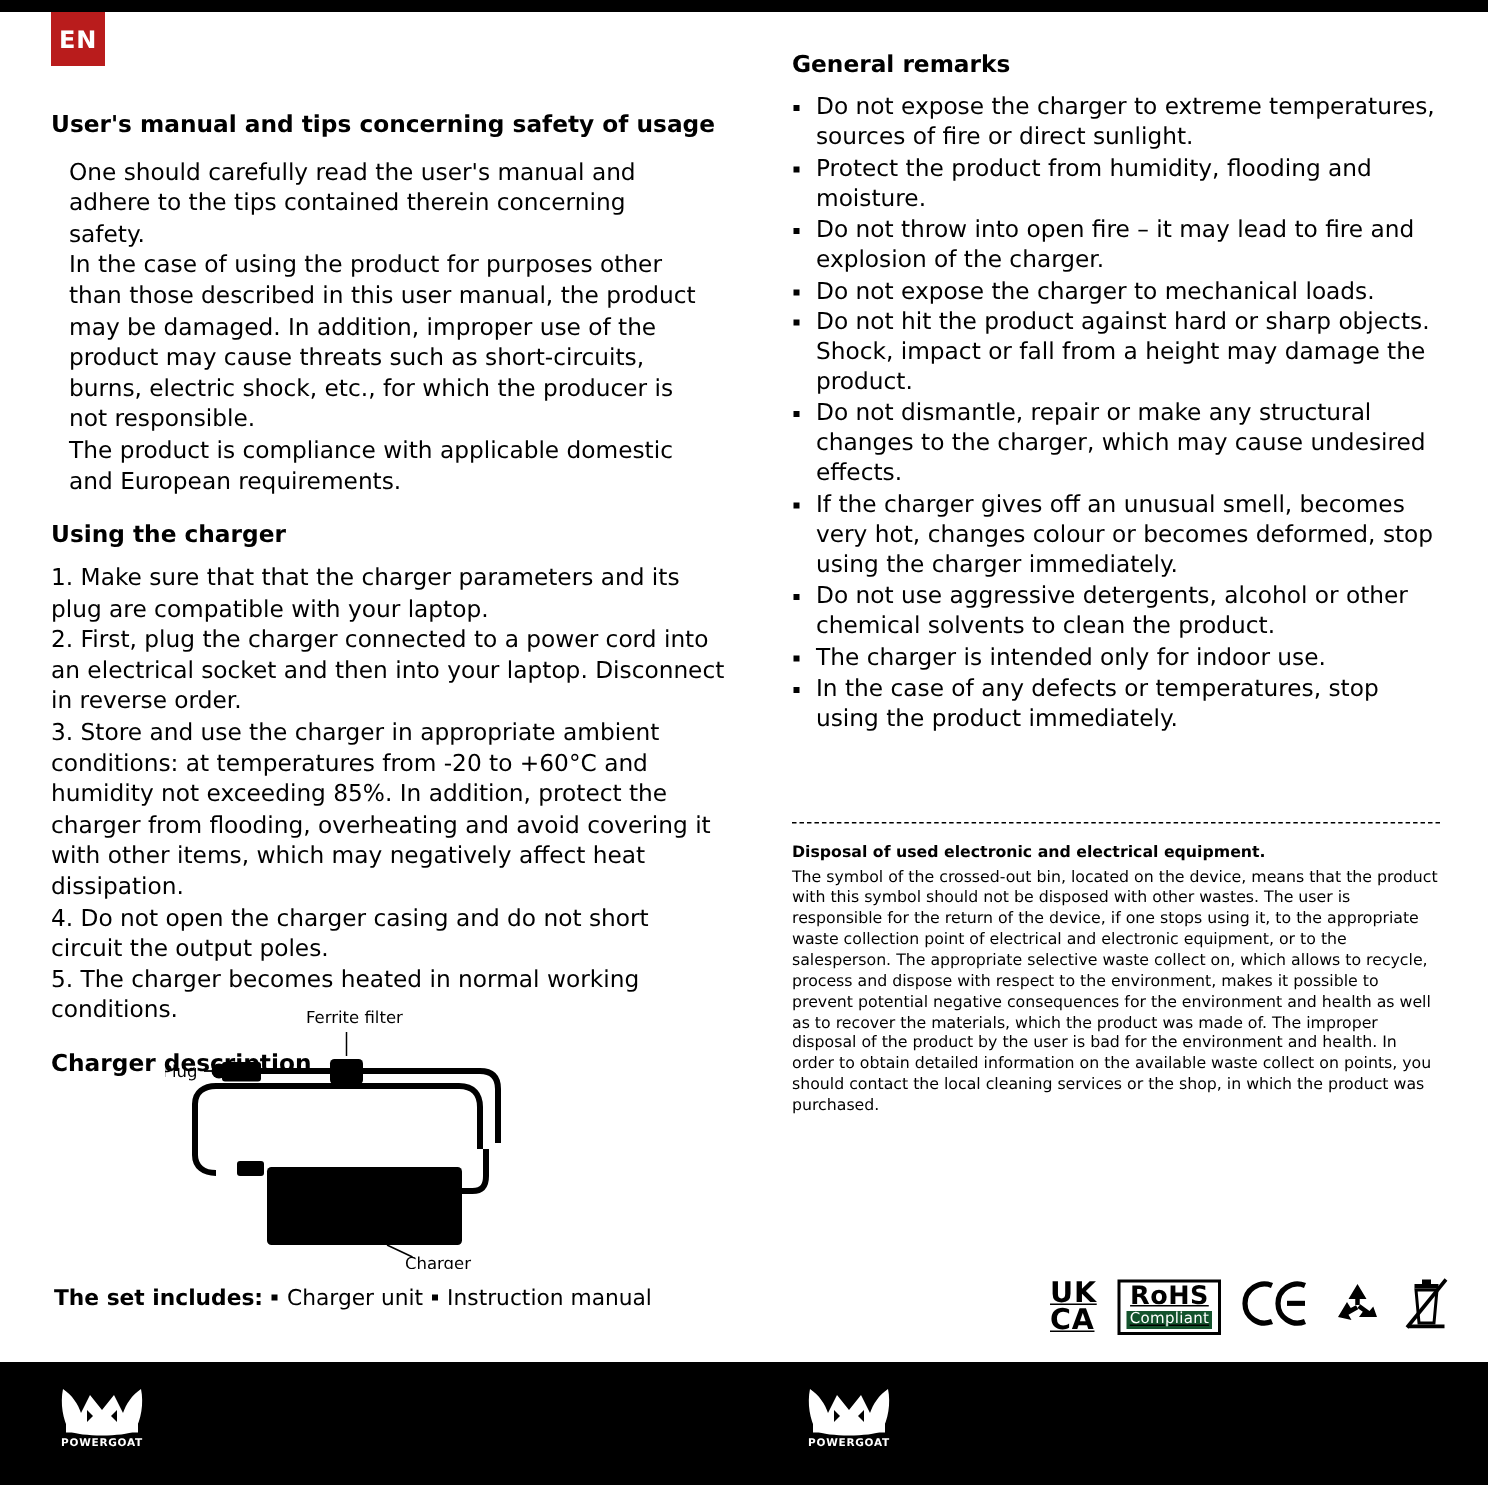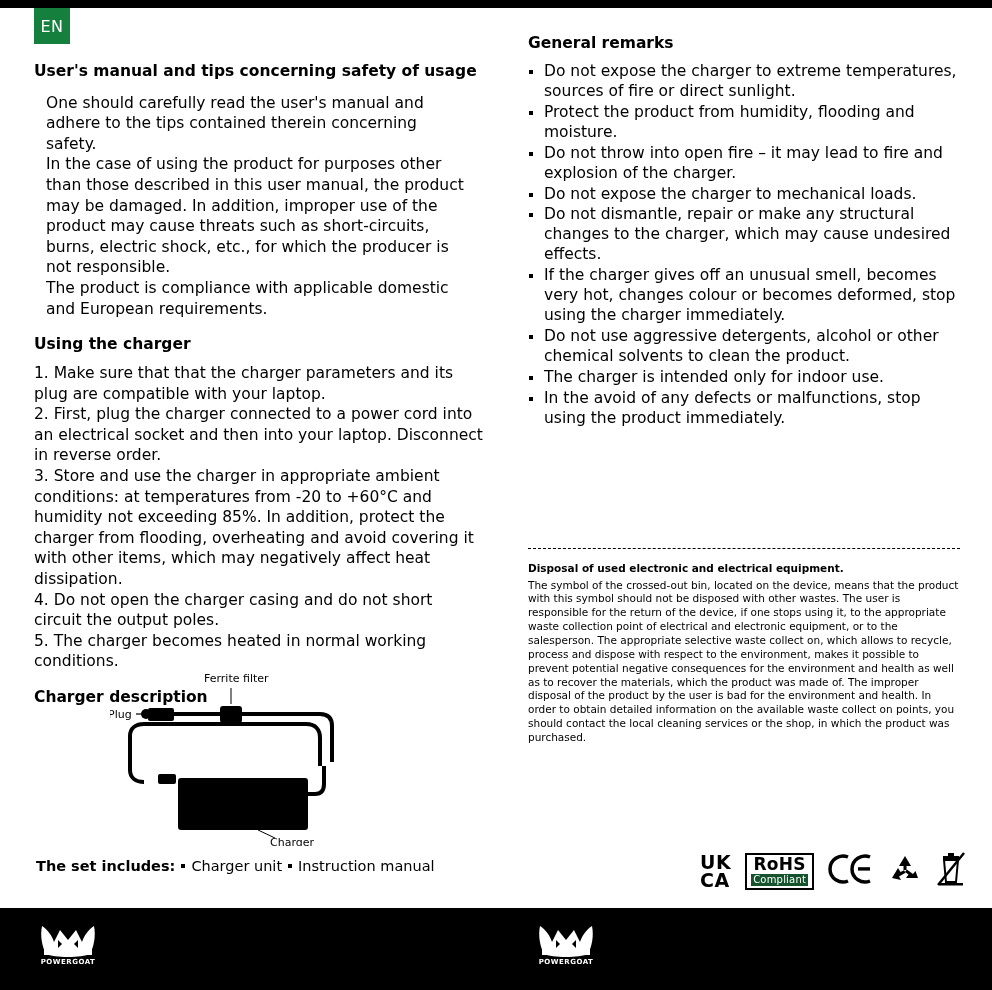--- a/index.html
+++ b/index.html
@@ -33,33 +33,33 @@
     position: absolute;
     left: 0; top: 908px;
     width: 992px;
     height: 82px;
     background: #000;
   }
   .lang-badge {
     position: absolute;
     left: 34px; top: 8px;
     width: 36px; height: 36px;
-    background: #15803d;
+    background: #b91c1c;
     color: #fff;
     font-size: 16px;
-    font-weight: normal;
+    font-weight: bold;
     display: flex;
     align-items: center;
     justify-content: center;
     letter-spacing: 0.5px;
   }
   
   .col-left {
     position: absolute;
-    left: 34px; top: 62px;
+    left: 34px; top: 74px;
     width: 450px;
   }
   .col-right {
     position: absolute;
     left: 528px; top: 34px;
     width: 432px;
   }
   h2.section {
     font-size: 15.5px;
     font-weight: bold;
@@ -153,20 +153,21 @@
   }
   
   .marks {
     position: absolute;
     left: 700px;
     top: 848px;
     height: 46px;
     display: flex;
     align-items: center;
     gap: 14px;
+    text-decoration: underline;
   }
   .ukca {
     font-size: 19px;
     font-weight: bold;
     line-height: 0.95;
     letter-spacing: 0.5px;
   }
   .rohs {
     border: 2px solid #000;
     padding: 1px 4px 2px 4px;
@@ -255,25 +256,26 @@
     <b>The set includes:</b><span class="sep"></span><span>Charger unit</span><span class="sep"></span><span>Instruction manual</span>
   </div>
 
   <div class="col-right">
     <h2 class="section">General remarks</h2>
     <ul class="bullets">
       <li>Do not expose the charger to extreme temperatures, sources of fire or direct sunlight.</li>
       <li>Protect the product from humidity, flooding and moisture.</li>
       <li>Do not throw into open fire – it may lead to fire and explosion of the charger.</li>
       <li>Do not expose the charger to mechanical loads.</li>
+      <li>Do not hit the product against hard or sharp objects. Shock, impact or fall from a height may damage the product.</li>
       <li>Do not dismantle, repair or make any structural changes to the charger, which may cause undesired effects.</li>
       <li>If the charger gives off an unusual smell, becomes very hot, changes colour or becomes deformed, stop using the charger immediately.</li>
       <li>Do not use aggressive detergents, alcohol or other chemical solvents to clean the product.</li>
       <li>The charger is intended only for indoor use.</li>
-      <li>In the avoid of any defects or malfunctions, stop using the product immediately.</li>
+      <li>In the case of any defects or temperatures, stop using the product immediately.</li>
     </ul>
   </div>
 
   <div class="dashed"></div>
 
   <div class="disposal">
     <h3>Disposal of used electronic and electrical equipment.</h3>
     <p>The symbol of the crossed-out bin, located on the device, means that the product with this symbol should not be disposed with other wastes. The user is responsible for the return of the device, if one stops using it, to the appropriate waste collection point of electrical and electronic equipment, or to the salesperson. The appropriate selective waste collect on, which allows to recycle, process and dispose with respect to the environment, makes it possible to prevent potential negative consequences for the environment and health as well as to recover the materials, which the product was made of. The improper disposal of the product by the user is bad for the environment and health. In order to obtain detailed information on the available waste collect on points, you should contact the local cleaning services or the shop, in which the product was purchased.</p>
   </div>
 

